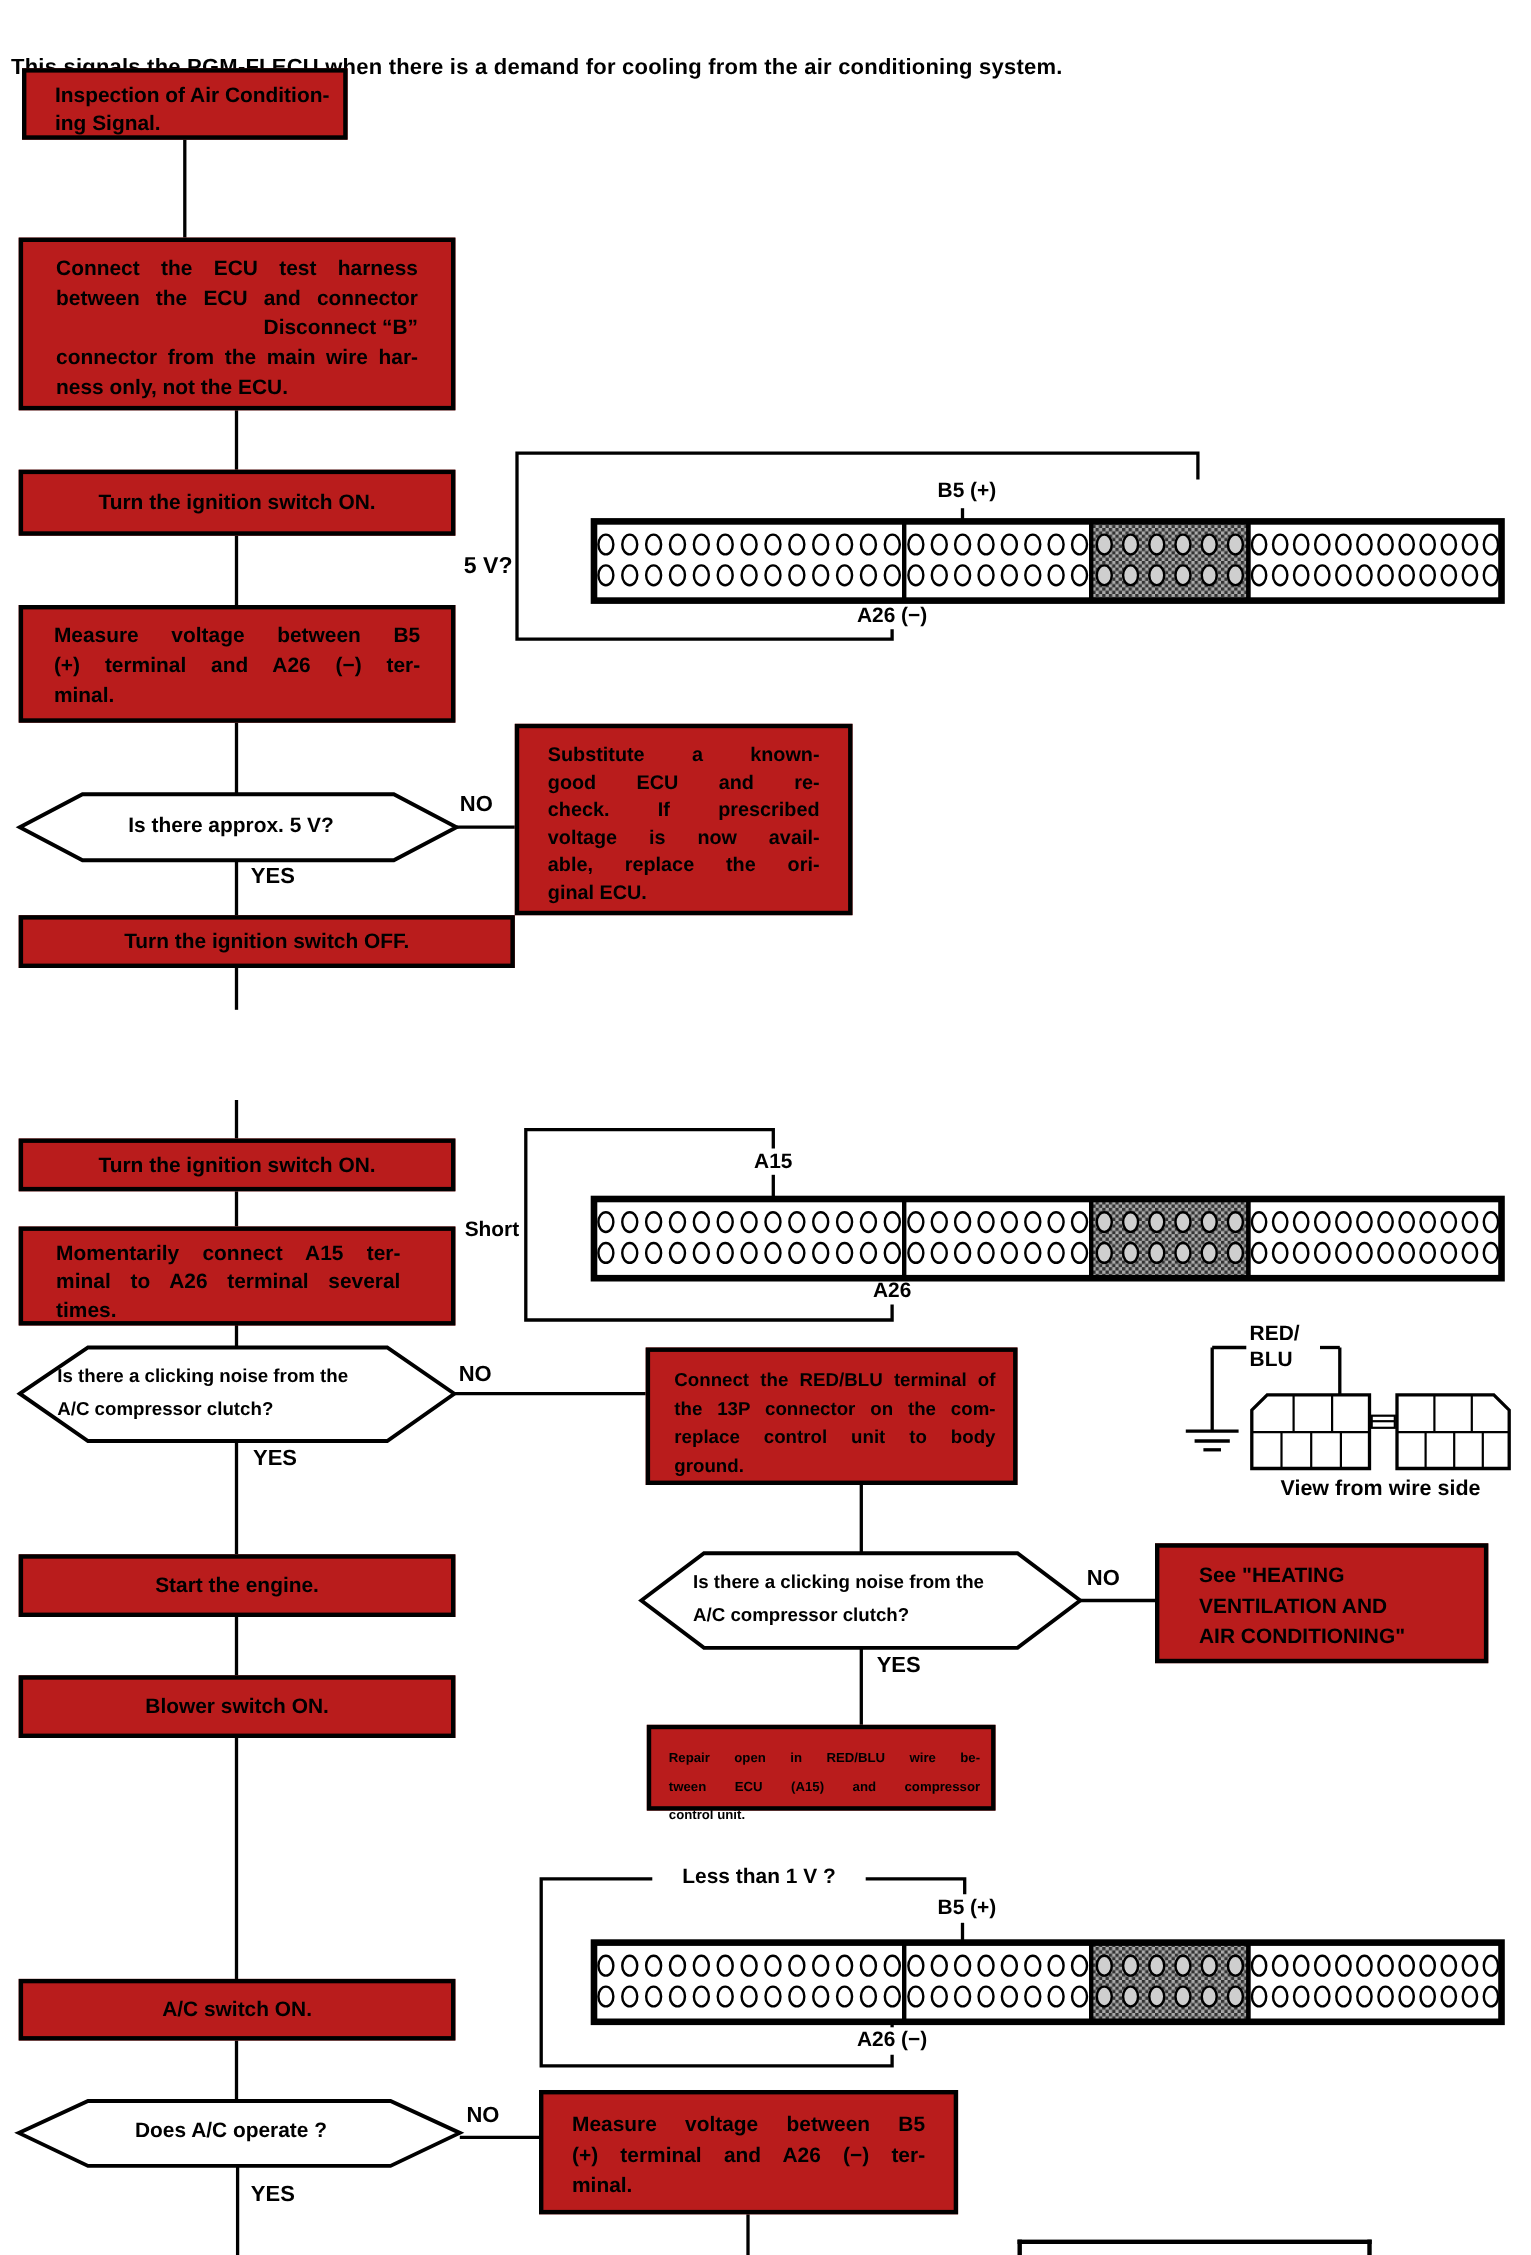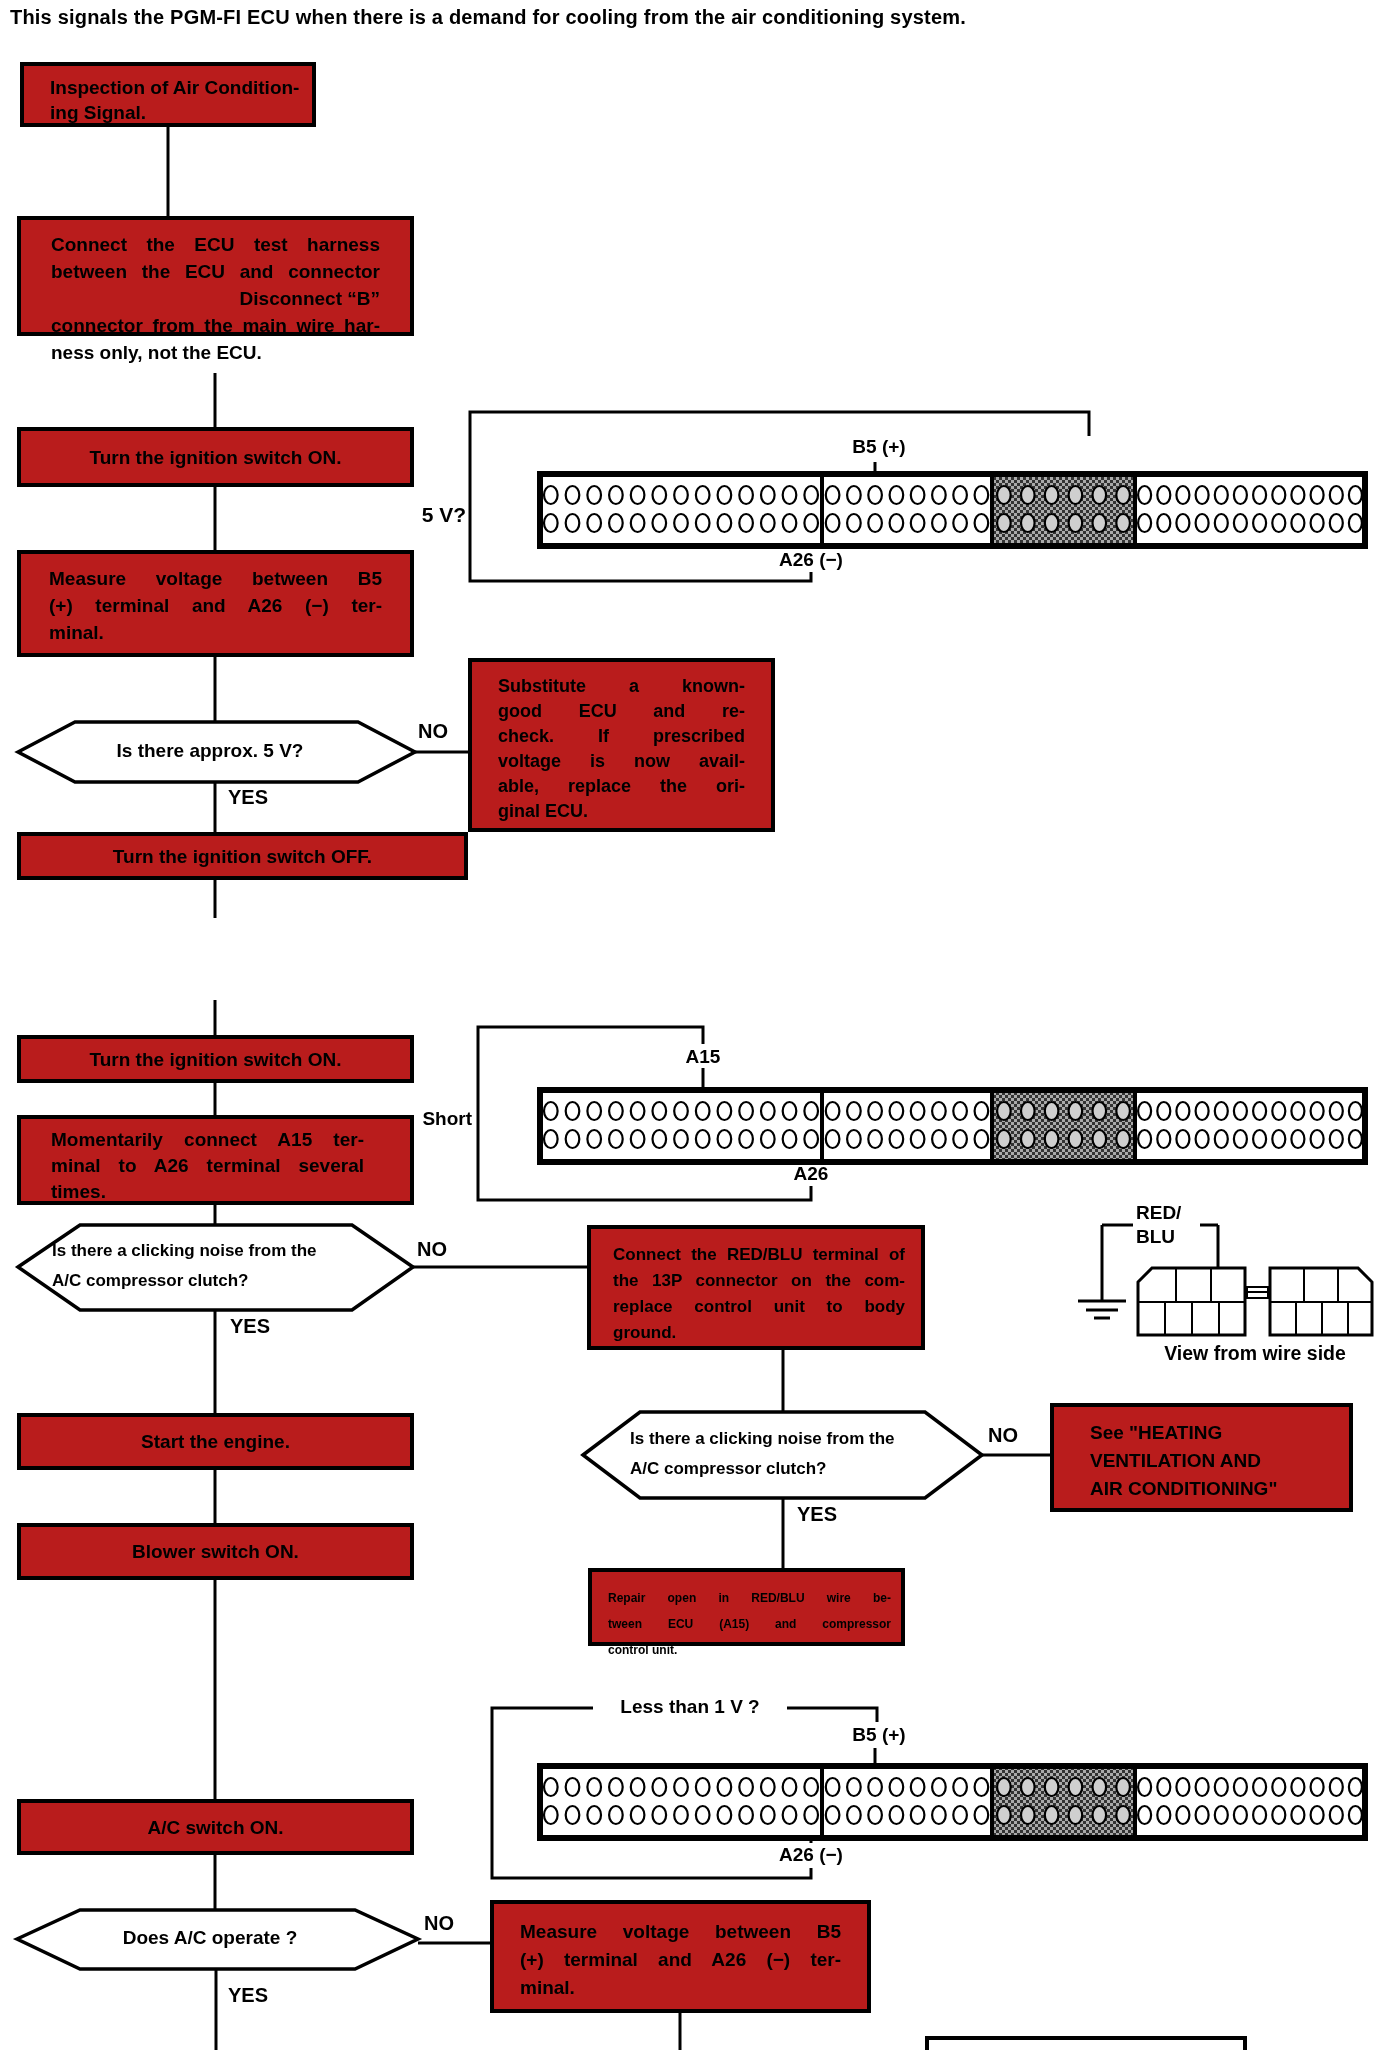--- a/index.html
+++ b/index.html
@@ -1,20 +1,20 @@
 <!DOCTYPE html>
 <html><head>
 <meta charset="utf-8">
 <style>
   html,body{margin:0;padding:0;background:#fff;}
   .page{position:relative;width:1392px;height:2050px;background:#ffffff;
         font-family:"Liberation Sans",sans-serif;color:#000;overflow:hidden;}
   svg.layer{position:absolute;left:0;top:0;}
   .txt{position:absolute;font-weight:bold;}
-  .note{font-size:20px;letter-spacing:.2px;}
+  .note{font-size:20px;letter-spacing:.2px;margin-top:44px;}
   .box{position:absolute;box-sizing:border-box;border:4px solid #000;background:#b91c1c;
        font-weight:bold;font-size:19px;line-height:27px;}
   .box.ctr{display:flex;align-items:center;justify-content:center;text-align:center;}
   .ln{white-space:nowrap;}
   .ln.j{white-space:normal;text-align:justify;text-align-last:justify;}
   .ln.l{text-align:left;}
   .ln.r{white-space:normal;text-align:right;}
   .dectxt{position:absolute;font-weight:bold;}
   .lbl{position:absolute;font-weight:bold;font-size:19px;white-space:nowrap;}
   .lbl.ctr{text-align:center;}
@@ -375,21 +375,21 @@
         <line x1="1247" y1="1292" x2="1268" y2="1292"></line>
       </g>
     </g>
   </svg>
 
   <div class="box" style="left:20px;top:62px;width:296px;height:65px;padding:9px 0 0 26px;line-height:25px">
     <div class="ln l">Inspection of Air Condition-</div>
     <div class="ln l">ing Signal.</div>
   </div>
 
-  <div class="box" style="left:17px;top:216px;width:397px;height:120px;padding:11px 30px 0 30px">
+  <div class="box" style="left:17px;top:216px;width:397px;height:157px;padding:11px 30px 0 30px">
     <div class="ln j">Connect the ECU test harness</div>
     <div class="ln j">between the ECU and connector</div>
     <div class="ln r">Disconnect “B”</div>
     <div class="ln j">connector from the main wire har-</div>
     <div class="ln l">ness only, not the ECU.</div>
   </div>
 
   <div class="box ctr" style="left:17px;top:427px;width:397px;height:60px">
     <span>Turn the ignition switch ON.</span>
   </div>

